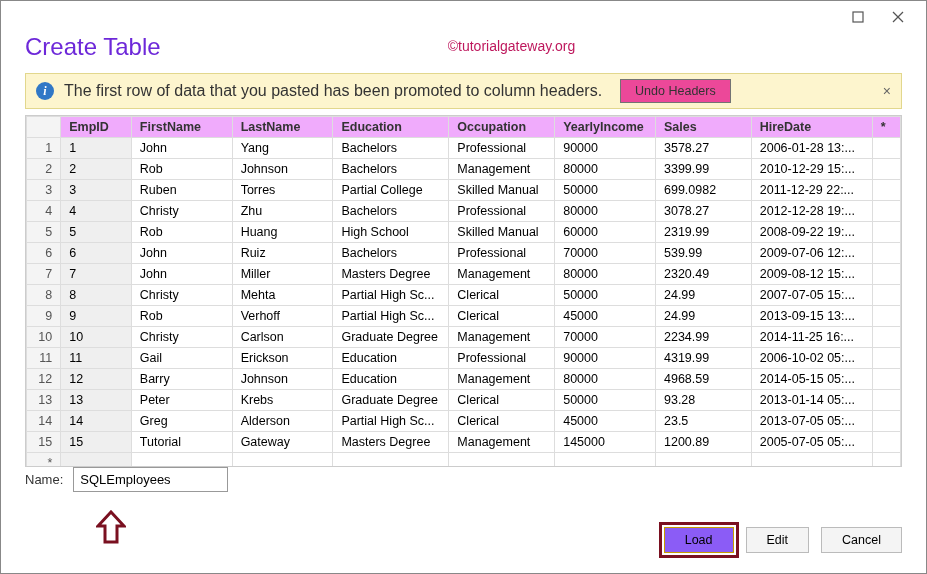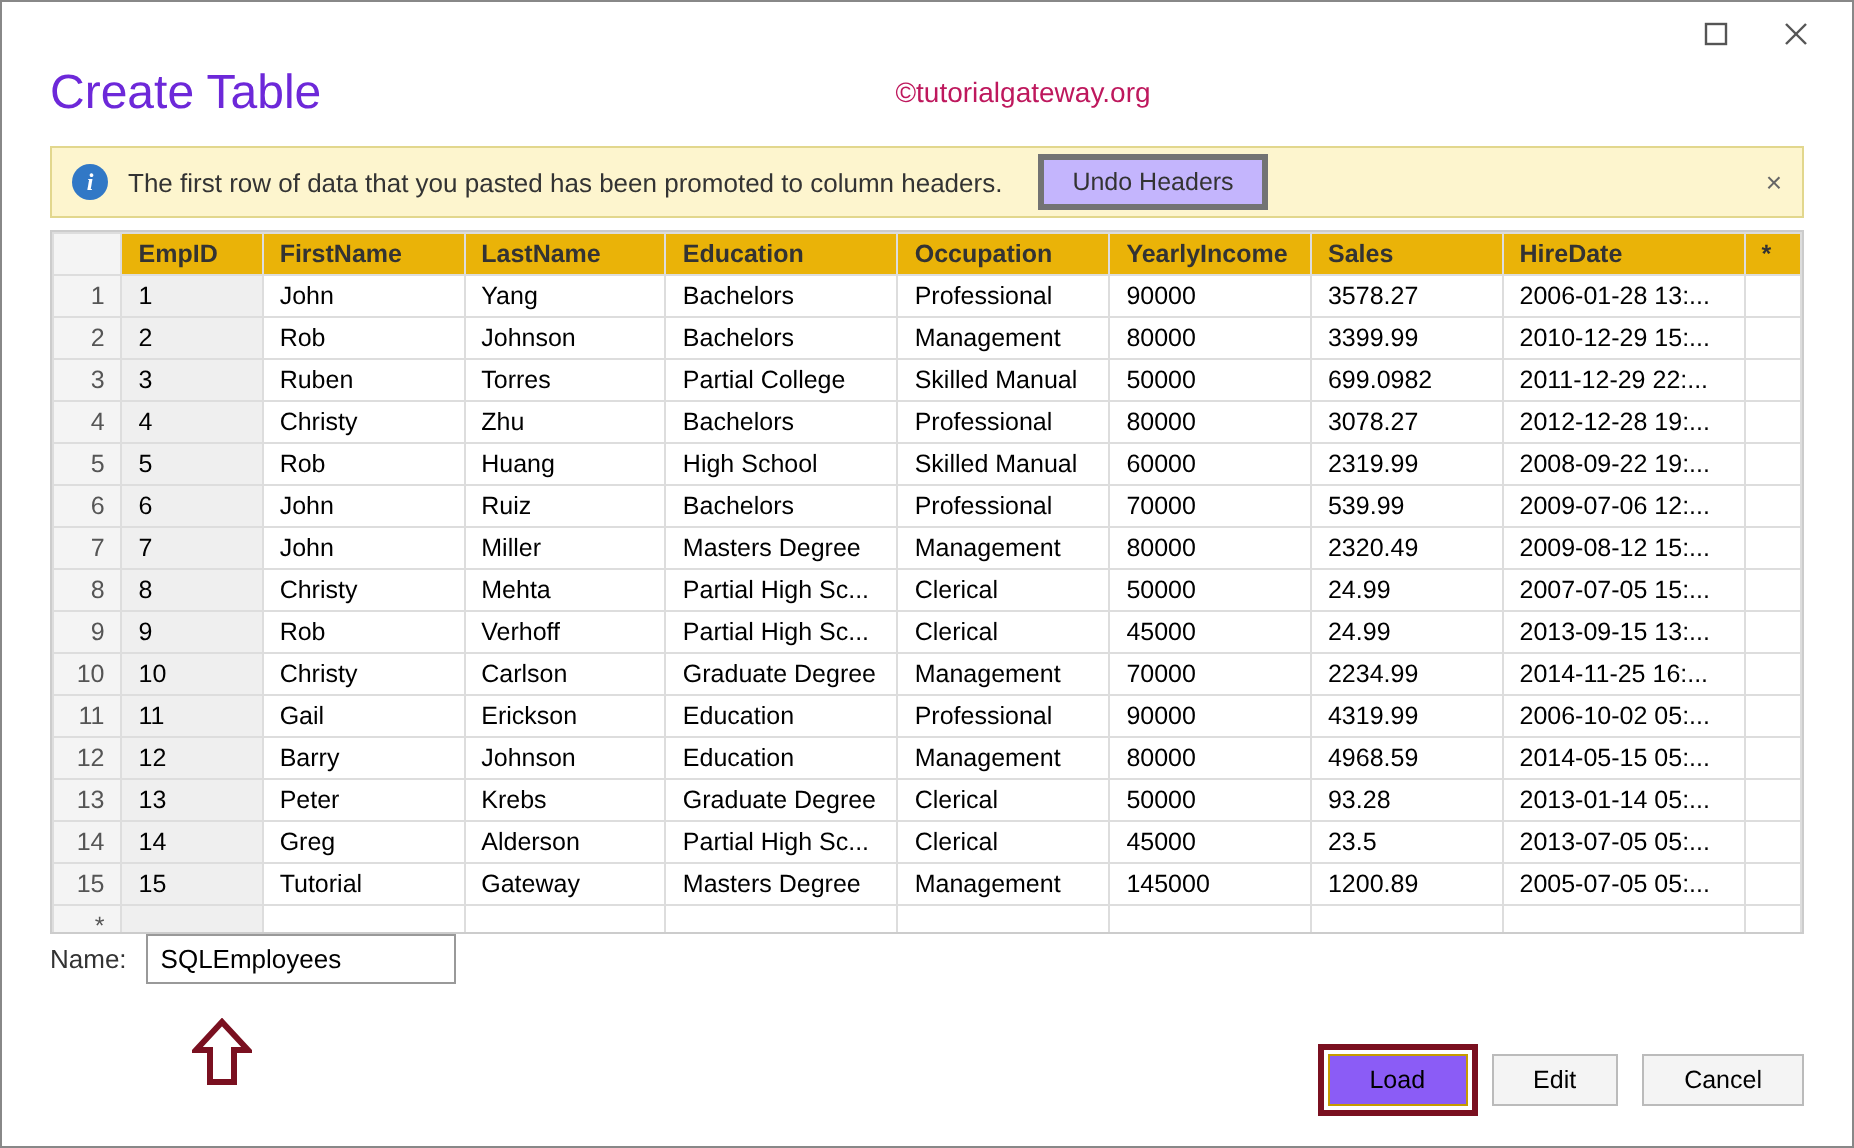--- a/index.html
+++ b/index.html
@@ -29,39 +29,39 @@
   background: #fdf5ce; border: 1px solid #e2d78d; display: flex;
   align-items: center; height: 36px; padding: 0 10px; position: relative;
   margin-bottom: 6px;
 }
 .banner .info-icon {
   width: 18px; height: 18px; border-radius: 50%; background: #3178c6;
   color: #fff; display: flex; align-items: center; justify-content: center;
   font-family: Georgia, serif; font-style: italic; font-weight: bold;
   font-size: 12px; margin-right: 10px;
 }
-.banner .msg { font-size: 13px; color: #333; flex: 0 0 auto; margin-right: 18px;}
+.banner .msg { font-size: 16px; color: #333; flex: 0 0 auto; margin-right: 18px;}
 .banner .undo-btn {
-  background: #c4b5fd; border: 3px solid #737373; padding: 4px 14px;
+  background: #ec4899; border: 1px solid #737373; padding: 4px 14px;
   font-size: 12.5px; color: #333; cursor: pointer;
 }
 .banner .close-x {
   position: absolute; right: 10px; top: 50%; transform: translateY(-50%);
   font-size: 14px; color: #666; cursor: pointer;
 }
 .grid-wrap {
   border: 1px solid #ccc; height: 352px; overflow: hidden;
 }
 table.grid { border-collapse: collapse; width: 100%; table-layout: fixed; }
 table.grid th, table.grid td {
   border: 1px solid #ddd; padding: 3px 8px; font-size: 12.5px;
   text-align: left; white-space: nowrap; overflow: hidden; text-overflow: ellipsis;
   height: 21px;
 }
-table.grid th { background: #eab308; font-weight: 600; color: #333; }
+table.grid th { background: #f0abfc; font-weight: 600; color: #333; }
 table.grid .rownum { background: #f4f4f4; text-align: right; color: #555; width: 34px; }
 table.grid td.cell-id { background: #efefef; }
 .col-star { width: 28px; }
 .footer-row { display: flex; align-items: center; margin-top: 0; padding: 0 0 0 0; }
 .name-label { font-size: 13px; color: #333; margin-right: 10px; }
 .name-input {
   width: 155px; height: 25px; border: 1px solid #999; padding: 4px 6px;
   font-size: 13px;
 }
 .arrow-cue {

